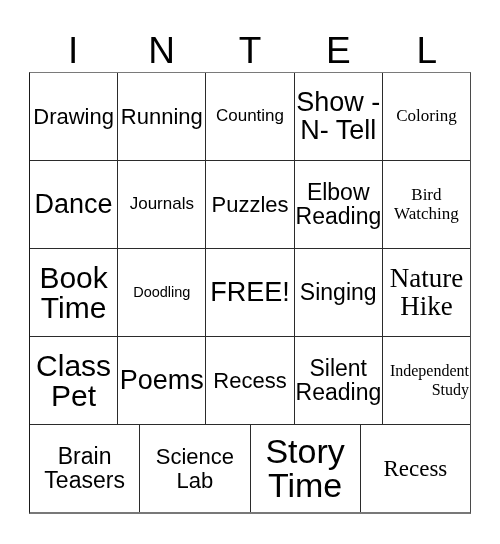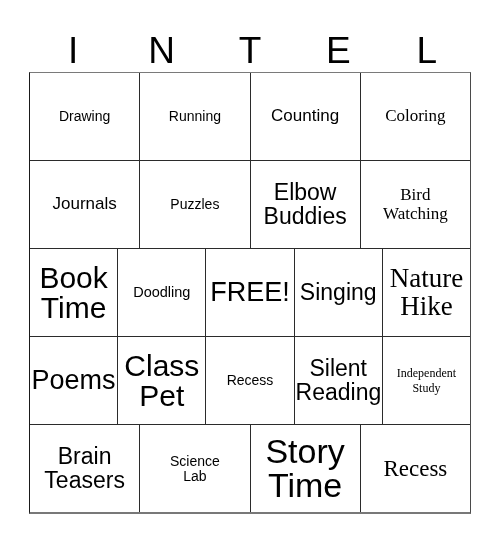--- a/index.html
+++ b/index.html
@@ -87,24 +87,24 @@
   }
   .cell-text {
     display: block;
     width: 100%;
     line-height: 1.02;
     white-space: pre-line;
     word-break: normal;
   }
 
   
-  .fs-xs   { font-size: 12px; line-height: 1.18; }
+  .fs-xs   { font-size: 16px; line-height: 1.18; text-align: right; }
   .fs-sm   { font-size: 14.5px; line-height: 1.08; }
   .fs-md   { font-size: 17px;   line-height: 1.08; }
-  .fs-lg   { font-size: 14px; line-height: 1.05; }
+  .fs-lg   { font-size: 22px; line-height: 1.05; }
   .fs-xl   { font-size: 23px;   line-height: 1.04; }
   .fs-2xl  { font-size: 27px;   line-height: 1.02; }
   .fs-3xl  { font-size: 30px;   line-height: 1.0; }
   .fs-4xl  { font-size: 34px;   line-height: 0.98; }
 </style>
 </head>
 <body>
 
 <div id="bingo-card">
 
@@ -122,34 +122,41 @@
       <div class="bingo-cell">
           <span class="cell-text fs-lg">Drawing</span>
         </div>
       <div class="bingo-cell">
           <span class="cell-text fs-lg">Running</span>
         </div>
       <div class="bingo-cell">
           <span class="cell-text fs-md">Counting</span>
         </div>
       <div class="bingo-cell">
+          <span class="cell-text fs-2xl">Show -
+N- Tell</span>
+        </div>
+      <div class="bingo-cell">
           <span class="cell-text fs-md">Coloring</span>
         </div>
     </div>
 
     <div class="bingo-row">
       <div class="bingo-cell">
+          <span class="cell-text fs-2xl">Dance</span>
+        </div>
+      <div class="bingo-cell">
           <span class="cell-text fs-md">Journals</span>
         </div>
       <div class="bingo-cell">
           <span class="cell-text fs-lg">Puzzles</span>
         </div>
       <div class="bingo-cell">
           <span class="cell-text fs-xl">Elbow
-Buddies</span>
+Reading</span>
         </div>
       <div class="bingo-cell">
           <span class="cell-text fs-md">Bird
 Watching</span>
         </div>
     </div>
 
     <div class="bingo-row">
       <div class="bingo-cell">
           <span class="cell-text fs-3xl">Book
@@ -165,27 +172,27 @@
           <span class="cell-text fs-xl">Singing</span>
         </div>
       <div class="bingo-cell">
           <span class="cell-text fs-2xl">Nature
 Hike</span>
         </div>
     </div>
 
     <div class="bingo-row">
       <div class="bingo-cell">
-          <span class="cell-text fs-2xl">Poems</span>
-        </div>
-      <div class="bingo-cell">
           <span class="cell-text fs-3xl">Class
 Pet</span>
         </div>
       <div class="bingo-cell">
+          <span class="cell-text fs-2xl">Poems</span>
+        </div>
+      <div class="bingo-cell">
           <span class="cell-text fs-lg">Recess</span>
         </div>
       <div class="bingo-cell">
           <span class="cell-text fs-xl">Silent
 Reading</span>
         </div>
       <div class="bingo-cell">
           <span class="cell-text fs-xs">Independent
 Study</span>
         </div>

